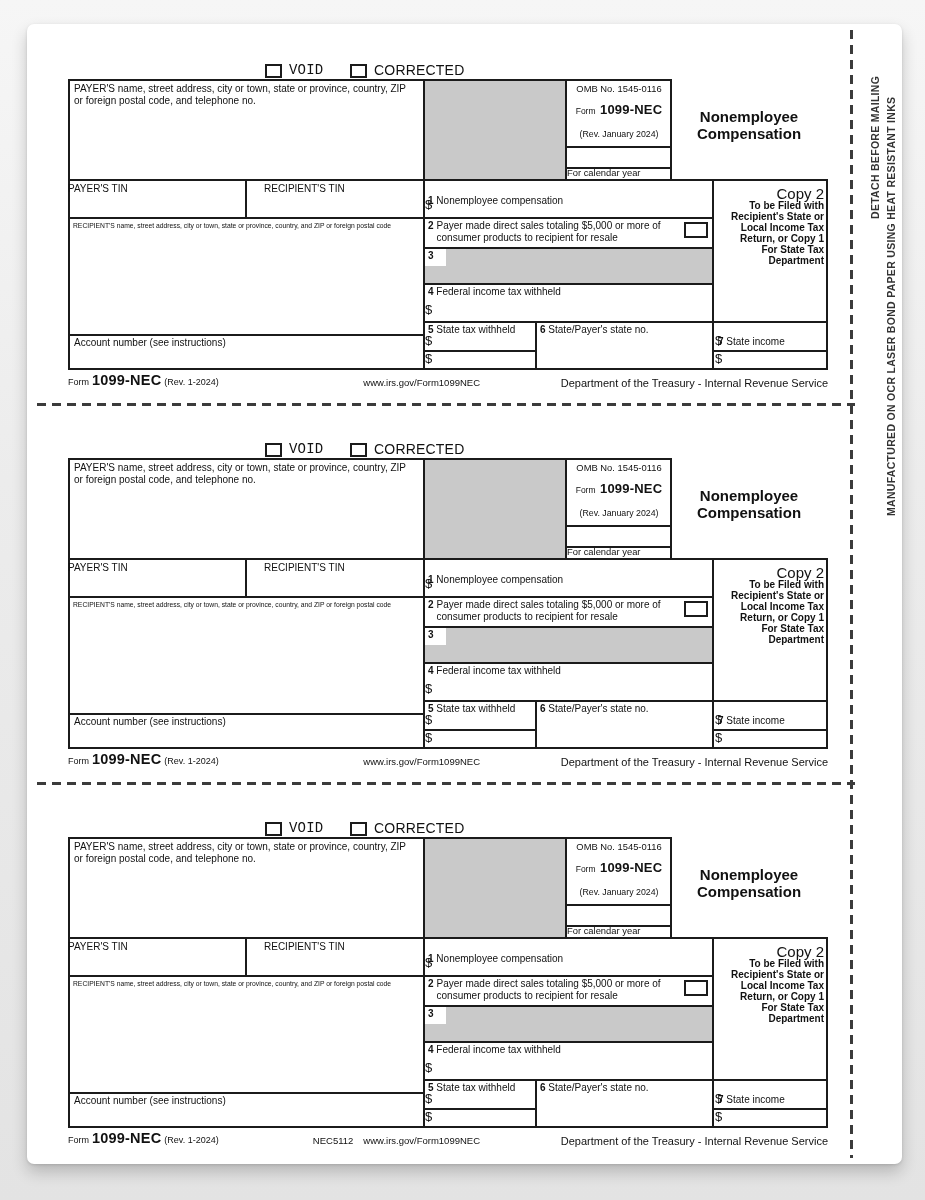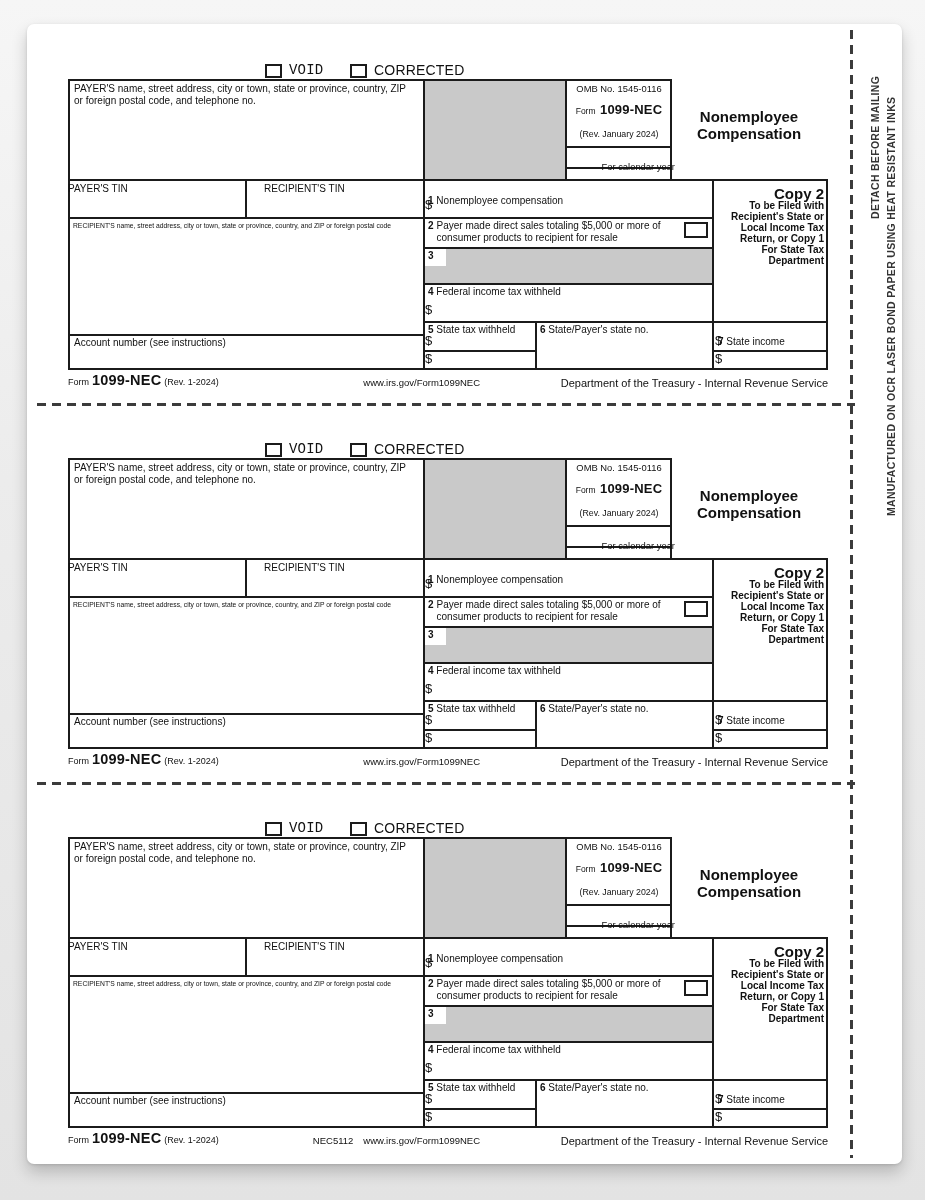--- a/index.html
+++ b/index.html
@@ -67,23 +67,23 @@
   .d-5b{left:357px;top:288px;}
   .d-7a{left:647px;top:270px;}
   .d-7b{left:647px;top:288px;}
 
   .t-title{left:602px;top:44px;width:158px;text-align:center;font-weight:700;font-size:15px;line-height:17px;}
   .omb-no{left:499px;top:20px;width:104px;text-align:center;font-size:9.4px;}
   .omb-form{left:499px;top:36px;width:104px;text-align:center;}
   .omb-form .fw{font-size:8.5px;}
   .omb-form .fn{font-size:13px;font-weight:700;letter-spacing:.2px;}
   .omb-rev{left:499px;top:65px;width:104px;text-align:center;font-size:8.8px;}
-  .omb-cal{left:499px;top:98px;width:108px;text-align:right;font-size:9.4px;}
-
-  .t-copy2{left:610px;top:121px;width:146px;text-align:right;font-weight:700;font-size:15px;}
+  .omb-cal{left:499px;top:104px;width:108px;text-align:left;font-size:9.4px;}
+
+  .t-copy2{left:610px;top:121px;width:146px;text-align:right;font-weight:400;font-size:15px;}
   .t-copy2txt{left:610px;top:136px;width:146px;text-align:right;font-weight:700;font-size:10px;line-height:11px;}
 
   .f-left{position:absolute;left:0;top:308px;display:flex;align-items:baseline;gap:3px;}
   .f-left .fw{font-size:9px;}
   .f-left .fn{font-size:14.5px;font-weight:700;letter-spacing:.2px;}
   .f-left .fr{font-size:9px;}
   .f-center{position:absolute;right:348px;top:313px;font-size:9.5px;display:flex;gap:10px;white-space:nowrap;}
   .f-right{position:absolute;right:0;top:313px;font-size:11px;}
 </style>
 </head>

